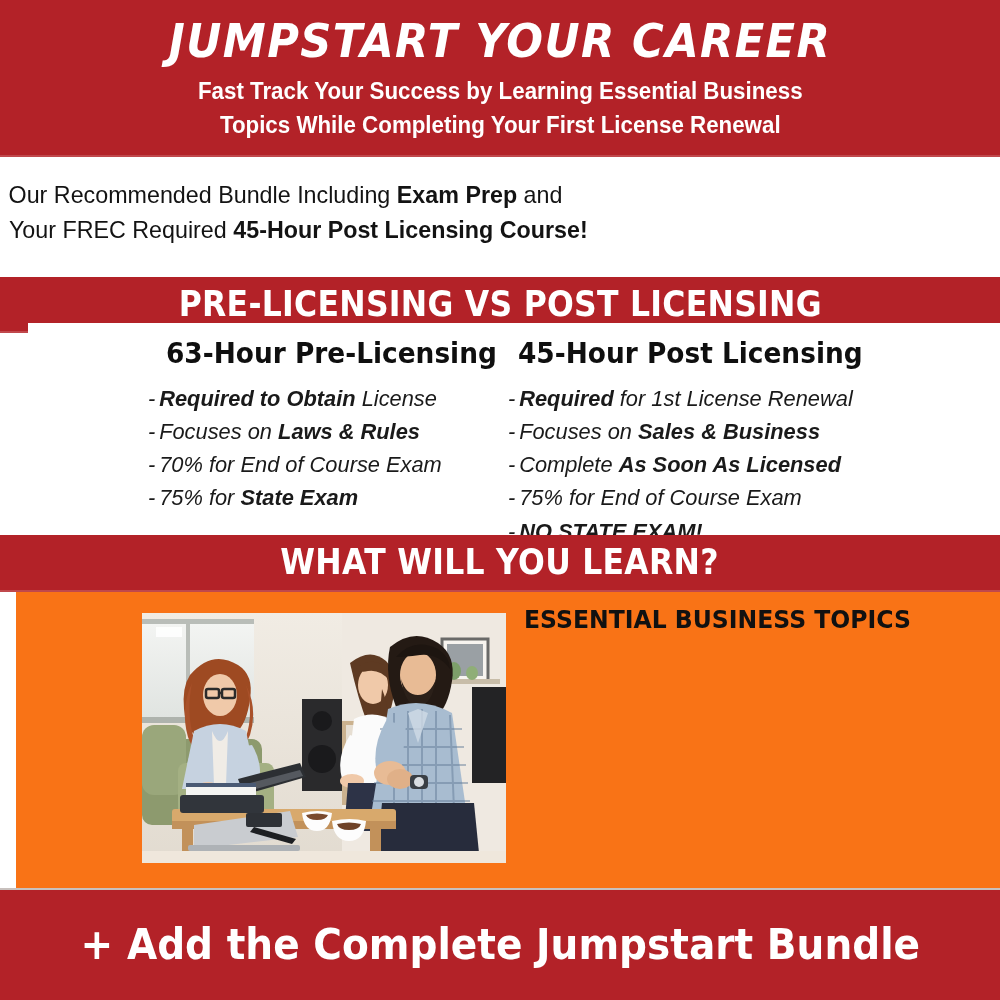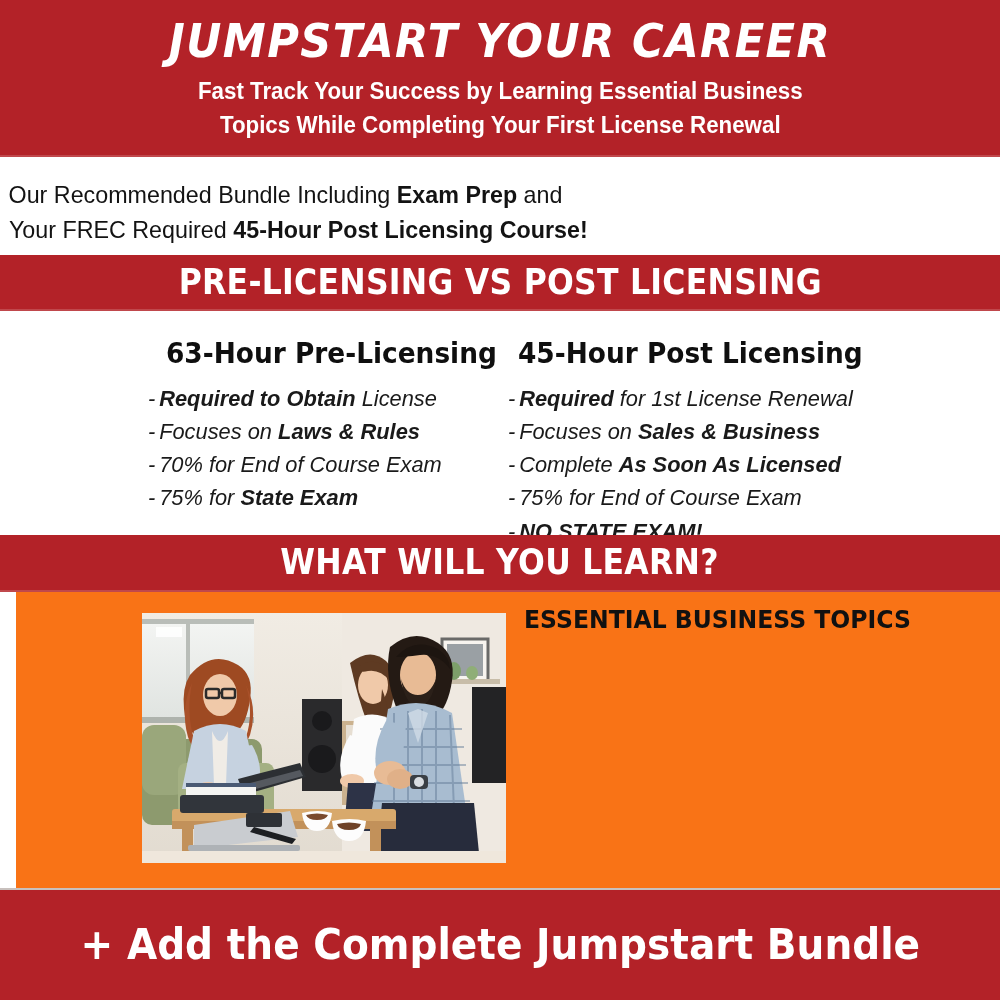--- a/index.html
+++ b/index.html
@@ -82,21 +82,21 @@
     font-size: 24px;
     color: #131313;
     line-height: 1.46;
     text-align: center;
     white-space: nowrap;
     transform: scaleX(0.97);
   }
   .recommend .line b { font-weight: 700; }
 
   
-  .band-compare { top: 255px; height: 56px; }
+  .band-compare { top: 277px; height: 56px; }
   .band-learn   { top: 535px; height: 57px; text-align: right; }
 
   .band-title {
     font-family: "DejaVu Sans", sans-serif;
     font-weight: 700;
     font-size: 35px;
     letter-spacing: 0.3px;
     color: #ffffff;
     line-height: 1;
     transform: scaleX(0.9);

